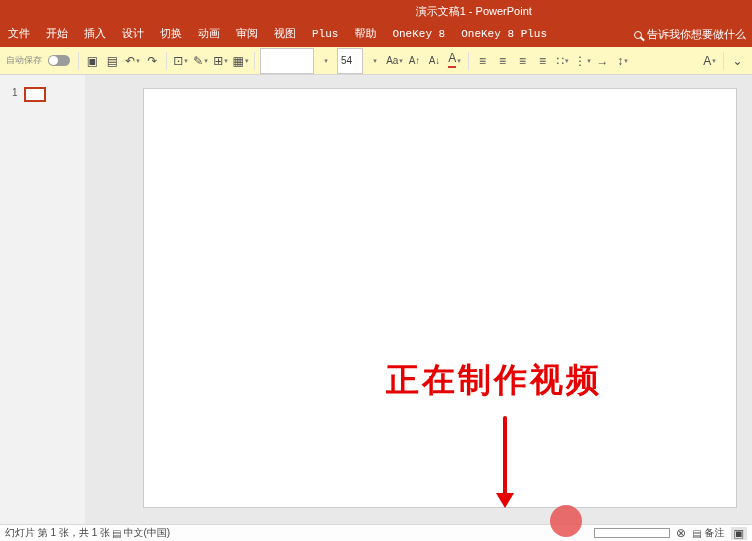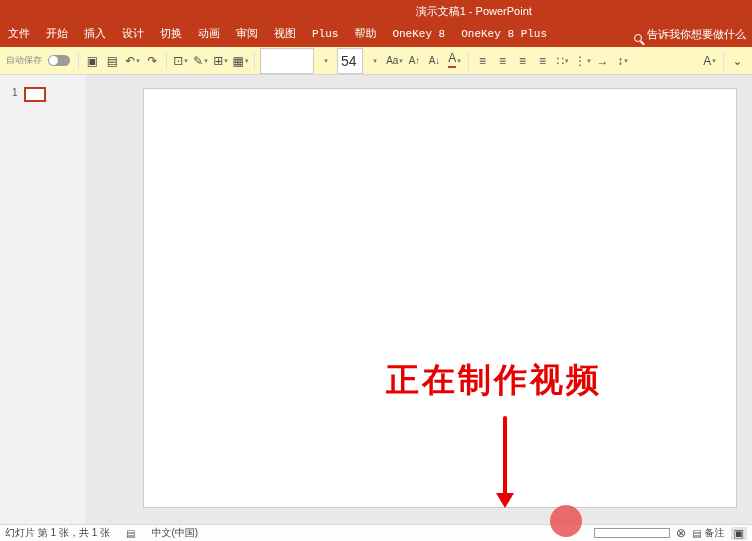--- a/index.html
+++ b/index.html
@@ -7,56 +7,56 @@
   body { font-family:"Liberation Sans","DejaVu Sans",sans-serif; background:#E7E7E7; position:relative; }
 
   
   .titlebar { height:22px; background:var(--brand); position:relative; }
   .titlebar .wtitle { position:absolute; left:63%; top:50%; transform:translate(-50%,-50%);
                       color:#fff; font-size:11px; white-space:nowrap; }
 
   
   .tabbar { height:25px; background:var(--brand); display:flex; align-items:center; padding-left:0;font-family:Liberation Mono, monospace; }
   .tab { color:#fff; font-size:11px; padding:0 8px; line-height:25px; white-space:nowrap; cursor:default; }
-  .tellme { margin-left:auto; margin-right:6px; display:flex; align-items:flex-end; gap:5px; color:#fff; font-size:11px; white-space:nowrap; }
+  .tellme { margin-left:auto; margin-right:6px; display:flex; align-items:center; gap:5px; color:#fff; font-size:11px; white-space:nowrap; }
   .lens { width:8px; height:8px; border:1.5px solid #fff; border-radius:50%; position:relative; display:inline-block; }
   .lens::after { content:''; position:absolute; width:5px; height:1.5px; background:#fff;
                  transform:rotate(45deg); right:-4px; bottom:-2px; }
 
   
   .qat { height:28px; background:#fef9c3; border-bottom:1px solid #D6D6D6; display:flex; align-items:center;
          padding:0 6px; gap:3px; }
   .autosave { font-size:9px; color:#8a8a8a; white-space:nowrap; }
   .toggle { width:22px; height:11px; border-radius:6px; background:#9b9b9b; position:relative; margin:0 3px; }
   .toggle .knob { position:absolute; left:1px; top:1px; width:9px; height:9px; border-radius:50%; background:#fff; }
   .tbtn { min-width:17px; height:20px; display:flex; align-items:center; justify-content:center;
           font-size:12px; color:#4d4d4d; cursor:default; white-space:nowrap; }
   .tbtn.small { font-size:10px; }
   .caret::after { content:'▾'; font-size:7px; color:#777; margin-left:1px; }
   .sep { width:1px; height:18px; background:#E0E0E0; margin:0 2px; }
-  .tinput { height:16px; border:1px solid #C9C9C9; font-size:14px; color:#333; padding:12px 3px;
+  .tinput { height:16px; border:1px solid #C9C9C9; font-size:10px; color:#333; padding:12px 3px;
             font-family:inherit; background:#fff; }
   .fontname { width:54px; }
   .fontsize { width:26px; }
   .fontcolor { border-bottom:2px solid #D03A2B; line-height:11px; height:15px; }
   .rightgrp { margin-left:auto; display:flex; align-items:center; gap:3px; }
 
   
   .content { position:relative; height:449px; display:flex; background:#E9E9E9; }
   .thumbs { width:85px; background:#F2F2F2; padding-top:12px; }
   .thumbrow { display:flex; gap:6px; margin-left:12px; align-items:flex-start; }
   .thumbnum { font-size:10px; color:#555; }
   .thumbbox { width:22px; height:15px; background:#fff; border:2px solid var(--brand); }
   .slidearea { flex:1; position:relative; }
   .canvas { position:absolute; left:58px; top:13px; right:15px; bottom:16px; background:#fff;
             border:1px solid #CBCBCB; }
 
   
   .statusbar { height:17px; background:#FDFDFD; border-top:1px solid #D9D9D9; display:flex;
-               align-items:center; padding:0 5px; gap:16px; font-size:10px; color:#444; }
+               align-items:center; padding:0 5px; gap:2px; font-size:10px; color:#444; }
   .sb-icon { font-size:10px; color:#555; cursor:default; }
   .sb-right { margin-left:auto; display:flex; align-items:center; gap:6px; }
   .progress { width:76px; height:10px; border:1px solid #9A9A9A; background:#fff; }
   .progress-fill { height:100%; background:#3C3C3C; }
   .cancel { font-size:12px; color:#555; line-height:12px; }
   .notes { display:flex; align-items:center; gap:3px; }
   .viewbtn { font-size:11px; color:#444; padding:0 3px; background:#E4E4E4; }
 
   
   .overlay { position:absolute; inset:0; pointer-events:none; z-index:20;border-radius:10px; }

